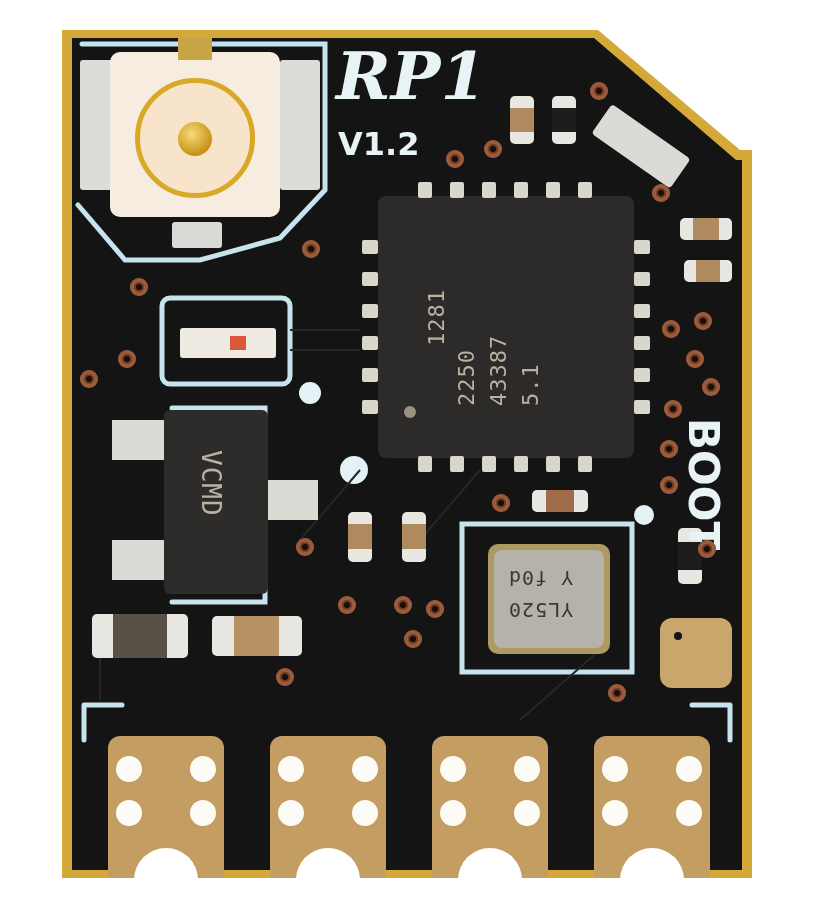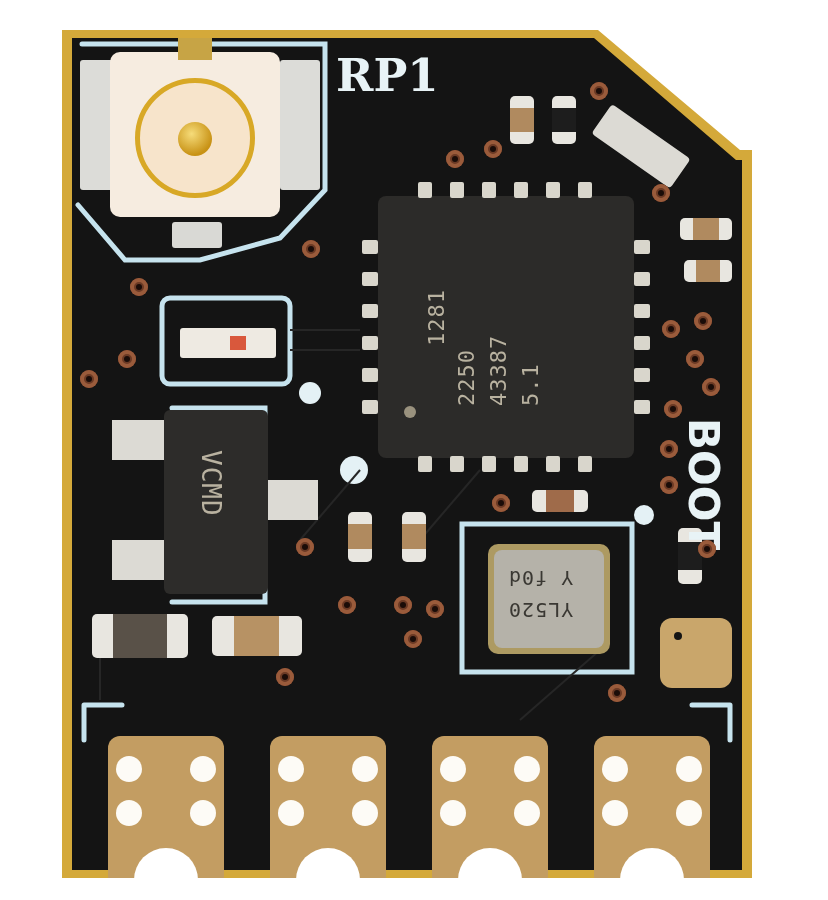--- a/index.html
+++ b/index.html
@@ -52,21 +52,22 @@
   <div class="abs" style="left:80px;top:52px;width:240px;height:140px;">
     <div class="abs" style="left:0;top:8px;width:40px;height:130px;background:#dcdcd8;border-radius:3px;"></div>
     <div class="abs" style="left:200px;top:8px;width:40px;height:130px;background:#dcdcd8;border-radius:3px;"></div>
   </div>
   <div class="abs" style="left:110px;top:52px;width:170px;height:165px;background:#f6ece0;border-radius:10px;"></div>
   <div class="abs" style="left:178px;top:38px;width:34px;height:22px;background:#c7a445;"></div>
   <div class="abs" style="left:135px;top:78px;width:120px;height:120px;border-radius:50%;border:5px solid #d8a826;background:#f7e4cb;box-sizing:border-box;"></div>
   <div class="abs" style="left:178px;top:122px;width:34px;height:34px;border-radius:50%;background:radial-gradient(circle at 40% 35%,#f6dc7a,#c89215 70%);"></div>
   <div class="abs" style="left:172px;top:222px;width:50px;height:26px;background:#d9d9d5;border-radius:3px;"></div>
 
-  <div class="silk" style="left:336px;top:36px;font-size:45px;line-height:80px;">RP1</div>
+  <div class="silk" style="left:336px;top:36px;font-size:66px;line-height:80px;font-style:italic;">RP1</div>
+  <div class="silk" style="left:338px;top:124px;font-size:32px;line-height:40px;font-family:'DejaVu Sans',sans-serif;">V1.2</div>
 
   <div class="cap" style="left:510px;top:96px;width:24px;height:48px;background:linear-gradient(#e8e6e0 0 25%,#b08a5f 25% 75%,#e8e6e0 75%);"></div>
   <div class="cap" style="left:552px;top:96px;width:24px;height:48px;background:linear-gradient(#e8e6e0 0 25%,#1d1d1d 25% 75%,#e8e6e0 75%);"></div>
   <div class="abs" style="left:612px;top:104px;width:96px;height:36px;background:#dcdad4;border-radius:4px;transform:rotate(35deg);transform-origin:left top;"></div>
 
   <div class="abs" style="left:378px;top:196px;width:256px;height:262px;background:#2c2b29;border-radius:8px;">
     <span class="chiptext" style="left:46px;top:70px;transform:rotate(-90deg);transform-origin:left top;top:150px;">1281</span>
     <span class="chiptext" style="left:76px;top:150px;transform:rotate(-90deg);transform-origin:left top;top:210px;">2250</span>
     <span class="chiptext" style="left:108px;transform:rotate(-90deg);transform-origin:left top;top:210px;">43387</span>
     <span class="chiptext" style="left:140px;transform:rotate(-90deg);transform-origin:left top;top:210px;">5.1</span>

